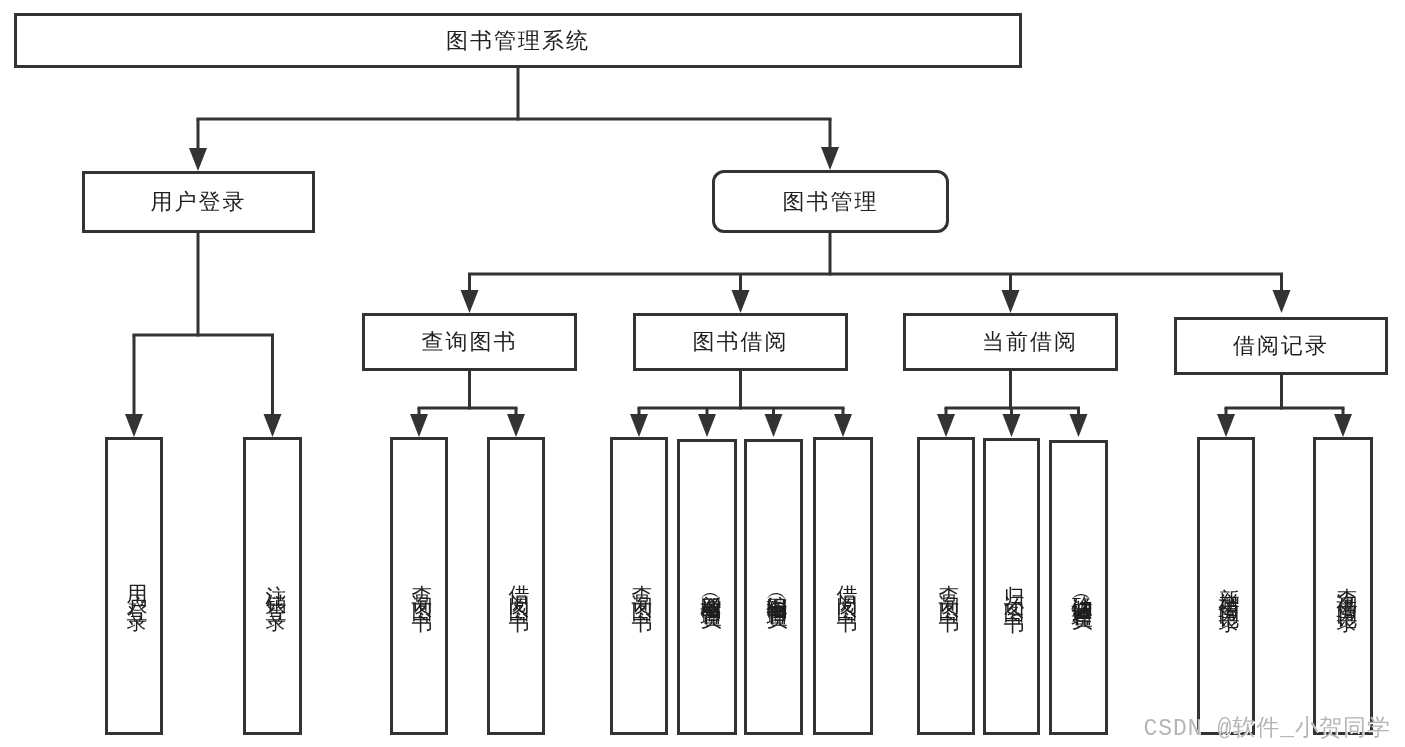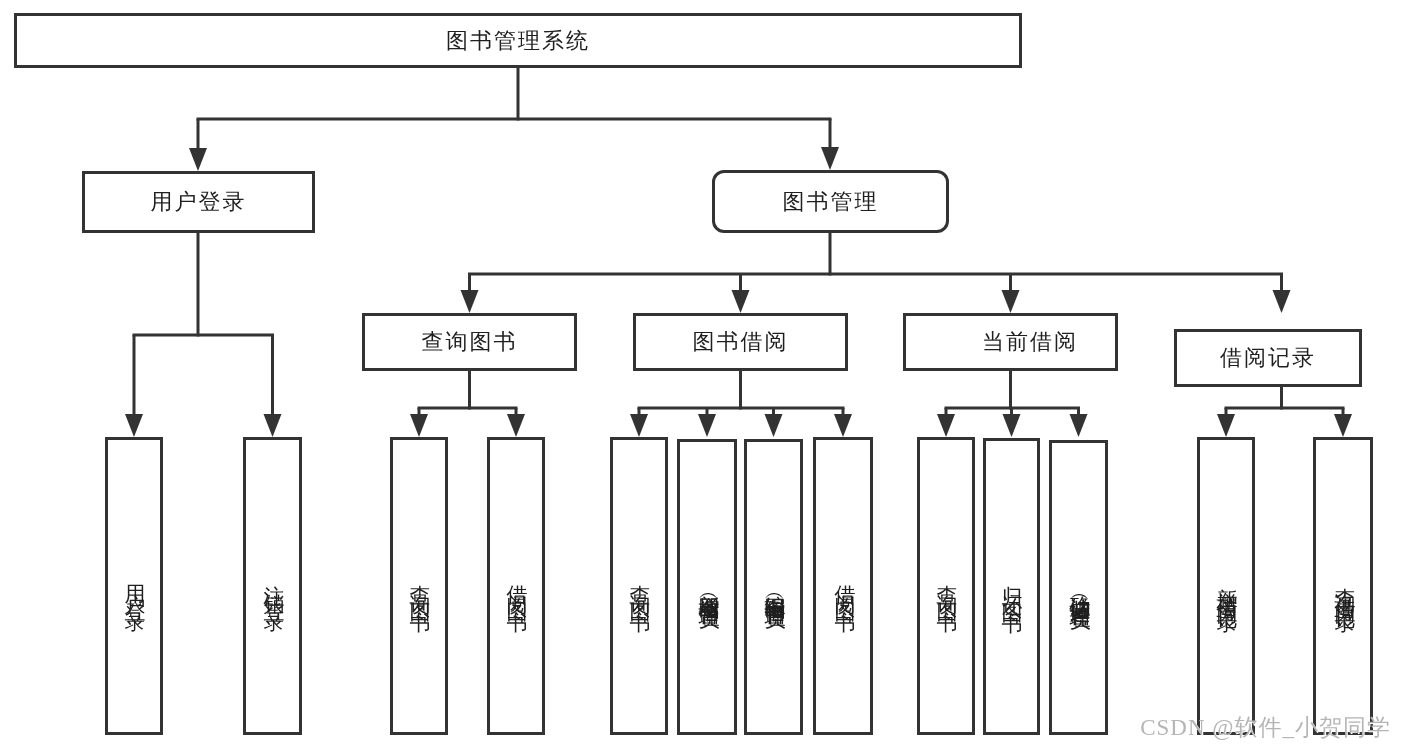--- a/index.html
+++ b/index.html
@@ -1,21 +1,21 @@
 <!DOCTYPE html>
 <html><head>
 <meta charset="utf-8">
 <style>
   html, body { margin: 0; padding: 0; background: #ffffff; }
   .canvas {
     position: relative;
     width: 1405px;
     height: 747px;
     background: #ffffff;
-    font-family: Liberation Serif, serif;
+    font-family: Liberation Mono, monospace;
     overflow: hidden;
   }
   .connectors { position: absolute; left: 0; top: 0; width: 1405px; height: 747px; }
   .box {
     position: absolute;
     background: #ffffff;
     border: 3px solid #333333;
     box-sizing: border-box;
     color: #1f1f1f;
   }
@@ -117,21 +117,21 @@
   </svg>
 
   <div class="box hbox" style="left:14px; top:13px; width:1008px; height:55px;">图书管理系统</div>
 
   <div class="box hbox" style="left:82px; top:171px; width:233px; height:62px;">用户登录</div>
   <div class="box hbox" style="left:712px; top:170px; width:237px; height:63px;border-radius:12px;">图书管理</div>
 
   <div class="box hbox" style="left:362px; top:313px; width:215px; height:58px;">查询图书</div>
   <div class="box hbox" style="left:633px; top:313px; width:215px; height:58px;">图书借阅</div>
   <div class="box hbox" style="left:903px; top:313px; width:215px; height:58px;padding-left:39px;">当前借阅</div>
-  <div class="box hbox" style="left:1174px; top:329px; width:188px; height:58px;">借阅记录</div>
+  <div class="box hbox" style="left:1174px; top:317px; width:214px; height:58px;">借阅记录</div>
 
   <div class="box leaf" style="left:105px; top:437px; width:58px; height:298px;">用户登录</div>
   <div class="box leaf" style="left:243px; top:437px; width:59px; height:298px;">注销登录</div>
 
   <div class="box leaf" style="left:390px; top:437px; width:58px; height:298px;">查询图书</div>
   <div class="box leaf" style="left:487px; top:437px; width:58px; height:298px;">借阅图书</div>
 
   <div class="box leaf" style="left:610px; top:437px; width:58px; height:298px;">查询图书</div>
   <div class="box leaf tight" style="left:677px; top:439px; width:60px; height:296px;">新增图书（管理员）</div>
   <div class="box leaf tight" style="left:744px; top:439px; width:59px; height:296px;">编辑图书（管理员）</div>

